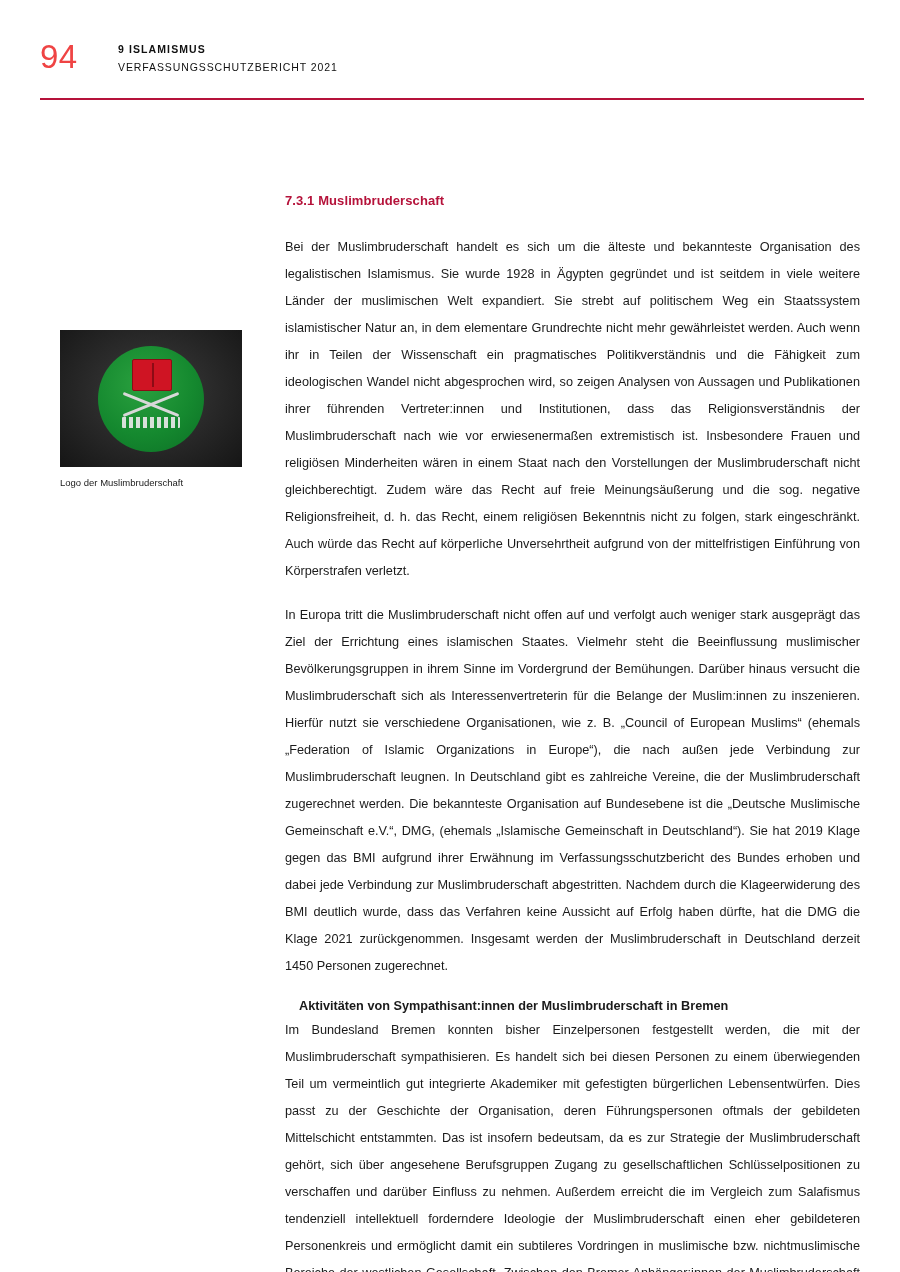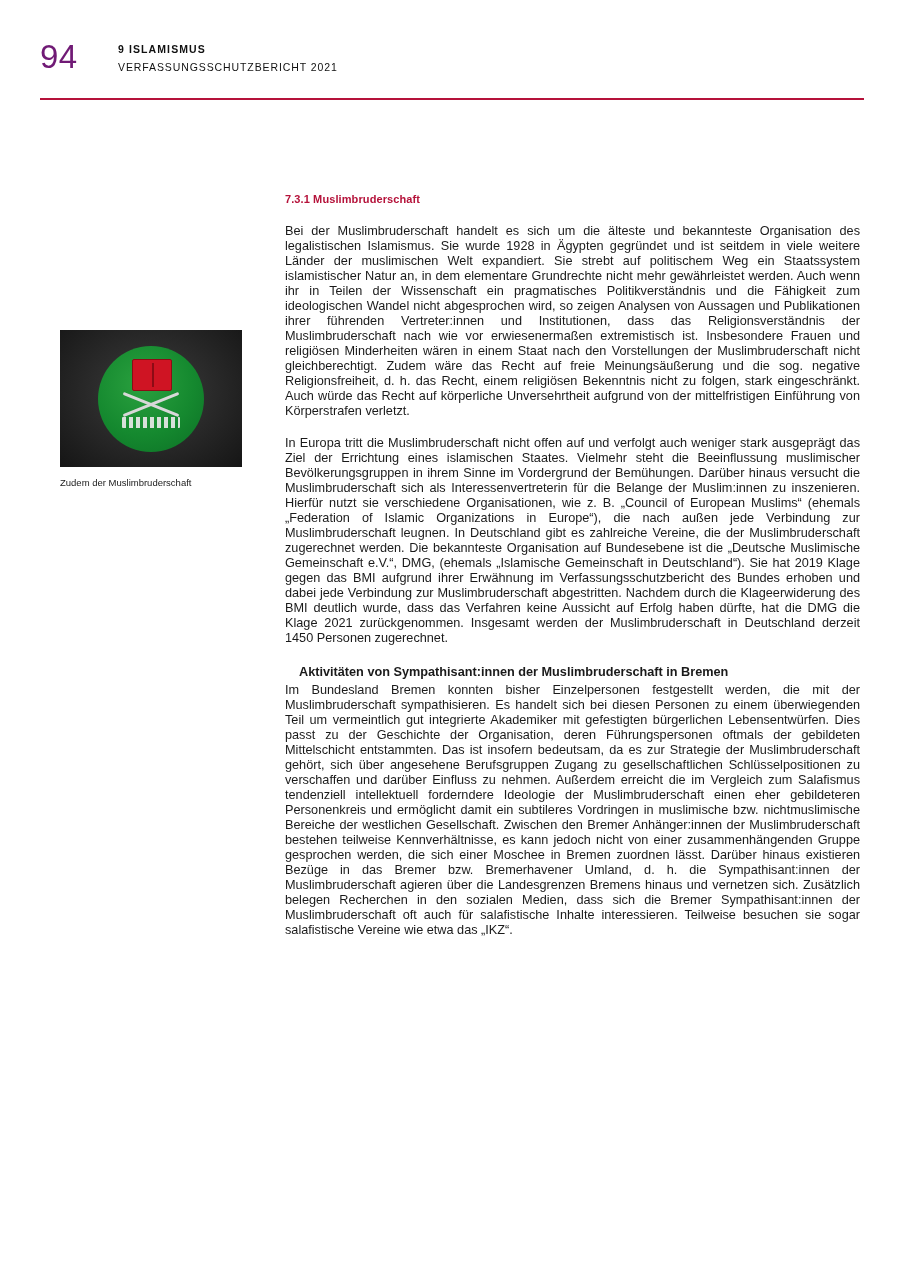--- a/index.html
+++ b/index.html
@@ -29,21 +29,21 @@
     right: 40px;
     height: 60px;
   }
   .page-number {
     position: absolute;
     left: 0;
     top: 0;
     font-size: 33px;
     font-weight: 400;
     letter-spacing: 0.5px;
-    color: #701a75;
+    color: #ef4444;
     line-height: 38px;
     text-align: center;
   }
   .header-lines {
     position: absolute;
     left: 78px;
     top: 4px;
   }
   .header-line1 {
     font-size: 10.5px;
@@ -161,30 +161,30 @@
   }
 
   
   .content {
     position: absolute;
     left: 285px;
     top: 193px;
     width: 575px;
   }
   h2.section-heading {
-    margin: 0 0 19px 0;
-    font-size: 11px;
+    margin: 0 0 26px 0;
+    font-size: 13px;
     font-weight: bold;
     color: #b5123a;
     letter-spacing: 0.1px;
   }
   p.body {
     margin: 0 0 17px 0;
     font-size: 12.7px;
-    line-height: 15px;
+    line-height: 27px;
     text-align: justify;
     color: #1a1a1a;
     hyphens: manual;
   }
   p.body:last-child { margin-bottom: 16px; }
   h3.sub-heading {
     margin: 0 0 1px 14px;
     font-size: 12.7px;
     font-weight: bold;
     color: #1a1a1a;
@@ -209,21 +209,21 @@
     <div class="figure-image">
       <div class="fig-bg"></div>
       <div class="fig-circle"></div>
       <div class="fig-book"></div>
       <div class="fig-swords">
         <div class="sword a"></div>
         <div class="sword b"></div>
       </div>
       <div class="fig-text"></div>
     </div>
-    <figcaption class="figure-caption">Zudem der Muslimbruderschaft</figcaption>
+    <figcaption class="figure-caption">Logo der Muslimbruderschaft</figcaption>
   </figure>
 
   <div class="content">
     <h2 class="section-heading">7.3.1 Muslimbruderschaft</h2>
     <p class="body">Bei der Muslimbruderschaft handelt es sich um die älteste und bekannteste Organisation des legalistischen Islamismus. Sie wurde 1928 in Ägypten gegründet und ist seitdem in viele weitere Länder der muslimischen Welt expandiert. Sie strebt auf politischem Weg ein Staatssystem islamistischer Natur an, in dem elementare Grundrechte nicht mehr gewährleistet werden. Auch wenn ihr in Teilen der Wissenschaft ein pragmatisches Politikverständnis und die Fähigkeit zum ideologischen Wandel nicht abgesprochen wird, so zeigen Analysen von Aussagen und Publikationen ihrer führenden Vertreter:innen und Institutionen, dass das Religionsverständnis der Muslimbruderschaft nach wie vor erwiesenermaßen extremistisch ist. Insbesondere Frauen und religiösen Minderheiten wären in einem Staat nach den Vorstellungen der Muslimbruderschaft nicht gleichberechtigt. Zudem wäre das Recht auf freie Meinungsäußerung und die sog. negative Religionsfreiheit, d. h. das Recht, einem religiösen Bekenntnis nicht zu folgen, stark eingeschränkt. Auch würde das Recht auf körperliche Unversehrtheit aufgrund von der mittelfristigen Einführung von Körperstrafen verletzt.</p>
     <p class="body">In Europa tritt die Muslimbruderschaft nicht offen auf und verfolgt auch weniger stark ausgeprägt das Ziel der Errichtung eines islamischen Staates. Vielmehr steht die Beeinflussung muslimischer Bevölkerungsgruppen in ihrem Sinne im Vordergrund der Bemühungen. Darüber hinaus versucht die Muslimbruderschaft sich als Interessenvertreterin für die Belange der Muslim:innen zu inszenieren. Hierfür nutzt sie verschiedene Organisationen, wie z. B. „Council of European Muslims“ (ehemals „Federation of Islamic Organizations in Europe“), die nach außen jede Verbindung zur Muslimbruderschaft leugnen. In Deutschland gibt es zahlreiche Vereine, die der Muslimbruderschaft zugerechnet werden. Die bekannteste Organisation auf Bundesebene ist die „Deutsche Muslimische Gemeinschaft e.V.“, DMG, (ehemals „Islamische Gemeinschaft in Deutschland“). Sie hat 2019 Klage gegen das BMI aufgrund ihrer Erwähnung im Verfassungsschutzbericht des Bundes erhoben und dabei jede Verbindung zur Muslimbruderschaft abgestritten. Nachdem durch die Klageerwiderung des BMI deutlich wurde, dass das Verfahren keine Aussicht auf Erfolg haben dürfte, hat die DMG die Klage 2021 zurückgenommen. Insgesamt werden der Muslimbruderschaft in Deutschland derzeit 1450 Personen zugerechnet.</p>
     <h3 class="sub-heading">Aktivitäten von Sympathisant:innen der Muslimbruderschaft in Bremen</h3>
     <p class="body">Im Bundesland Bremen konnten bisher Einzelpersonen festgestellt werden, die mit der Muslimbruderschaft sympathisieren. Es handelt sich bei diesen Personen zu einem überwiegenden Teil um vermeintlich gut integrierte Akademiker mit gefestigten bürgerlichen Lebensentwürfen. Dies passt zu der Geschichte der Organisation, deren Führungspersonen oftmals der gebildeten Mittelschicht entstammten. Das ist insofern bedeutsam, da es zur Strategie der Muslimbruderschaft gehört, sich über angesehene Berufsgruppen Zugang zu gesellschaftlichen Schlüsselpositionen zu verschaffen und darüber Einfluss zu nehmen. Außerdem erreicht die im Vergleich zum Salafismus tendenziell intellektuell forderndere Ideologie der Muslimbruderschaft einen eher gebildeteren Personenkreis und ermöglicht damit ein subtileres Vordringen in muslimische bzw. nichtmuslimische Bereiche der westlichen Gesellschaft. Zwischen den Bremer Anhänger:innen der Muslimbruderschaft bestehen teilweise Kennverhältnisse, es kann jedoch nicht von einer zusammenhängenden Gruppe gesprochen werden, die sich einer Moschee in Bremen zuordnen lässt. Darüber hinaus existieren Bezüge in das Bremer bzw. Bremerhavener Umland, d. h. die Sympathisant:innen der Muslimbruderschaft agieren über die Landesgrenzen Bremens hinaus und vernetzen sich. Zusätzlich belegen Recherchen in den sozialen Medien, dass sich die Bremer Sympathisant:innen der Muslimbruderschaft oft auch für salafistische Inhalte interessieren. Teilweise besuchen sie sogar salafistische Vereine wie etwa das „IKZ“.</p>
   </div>
 

